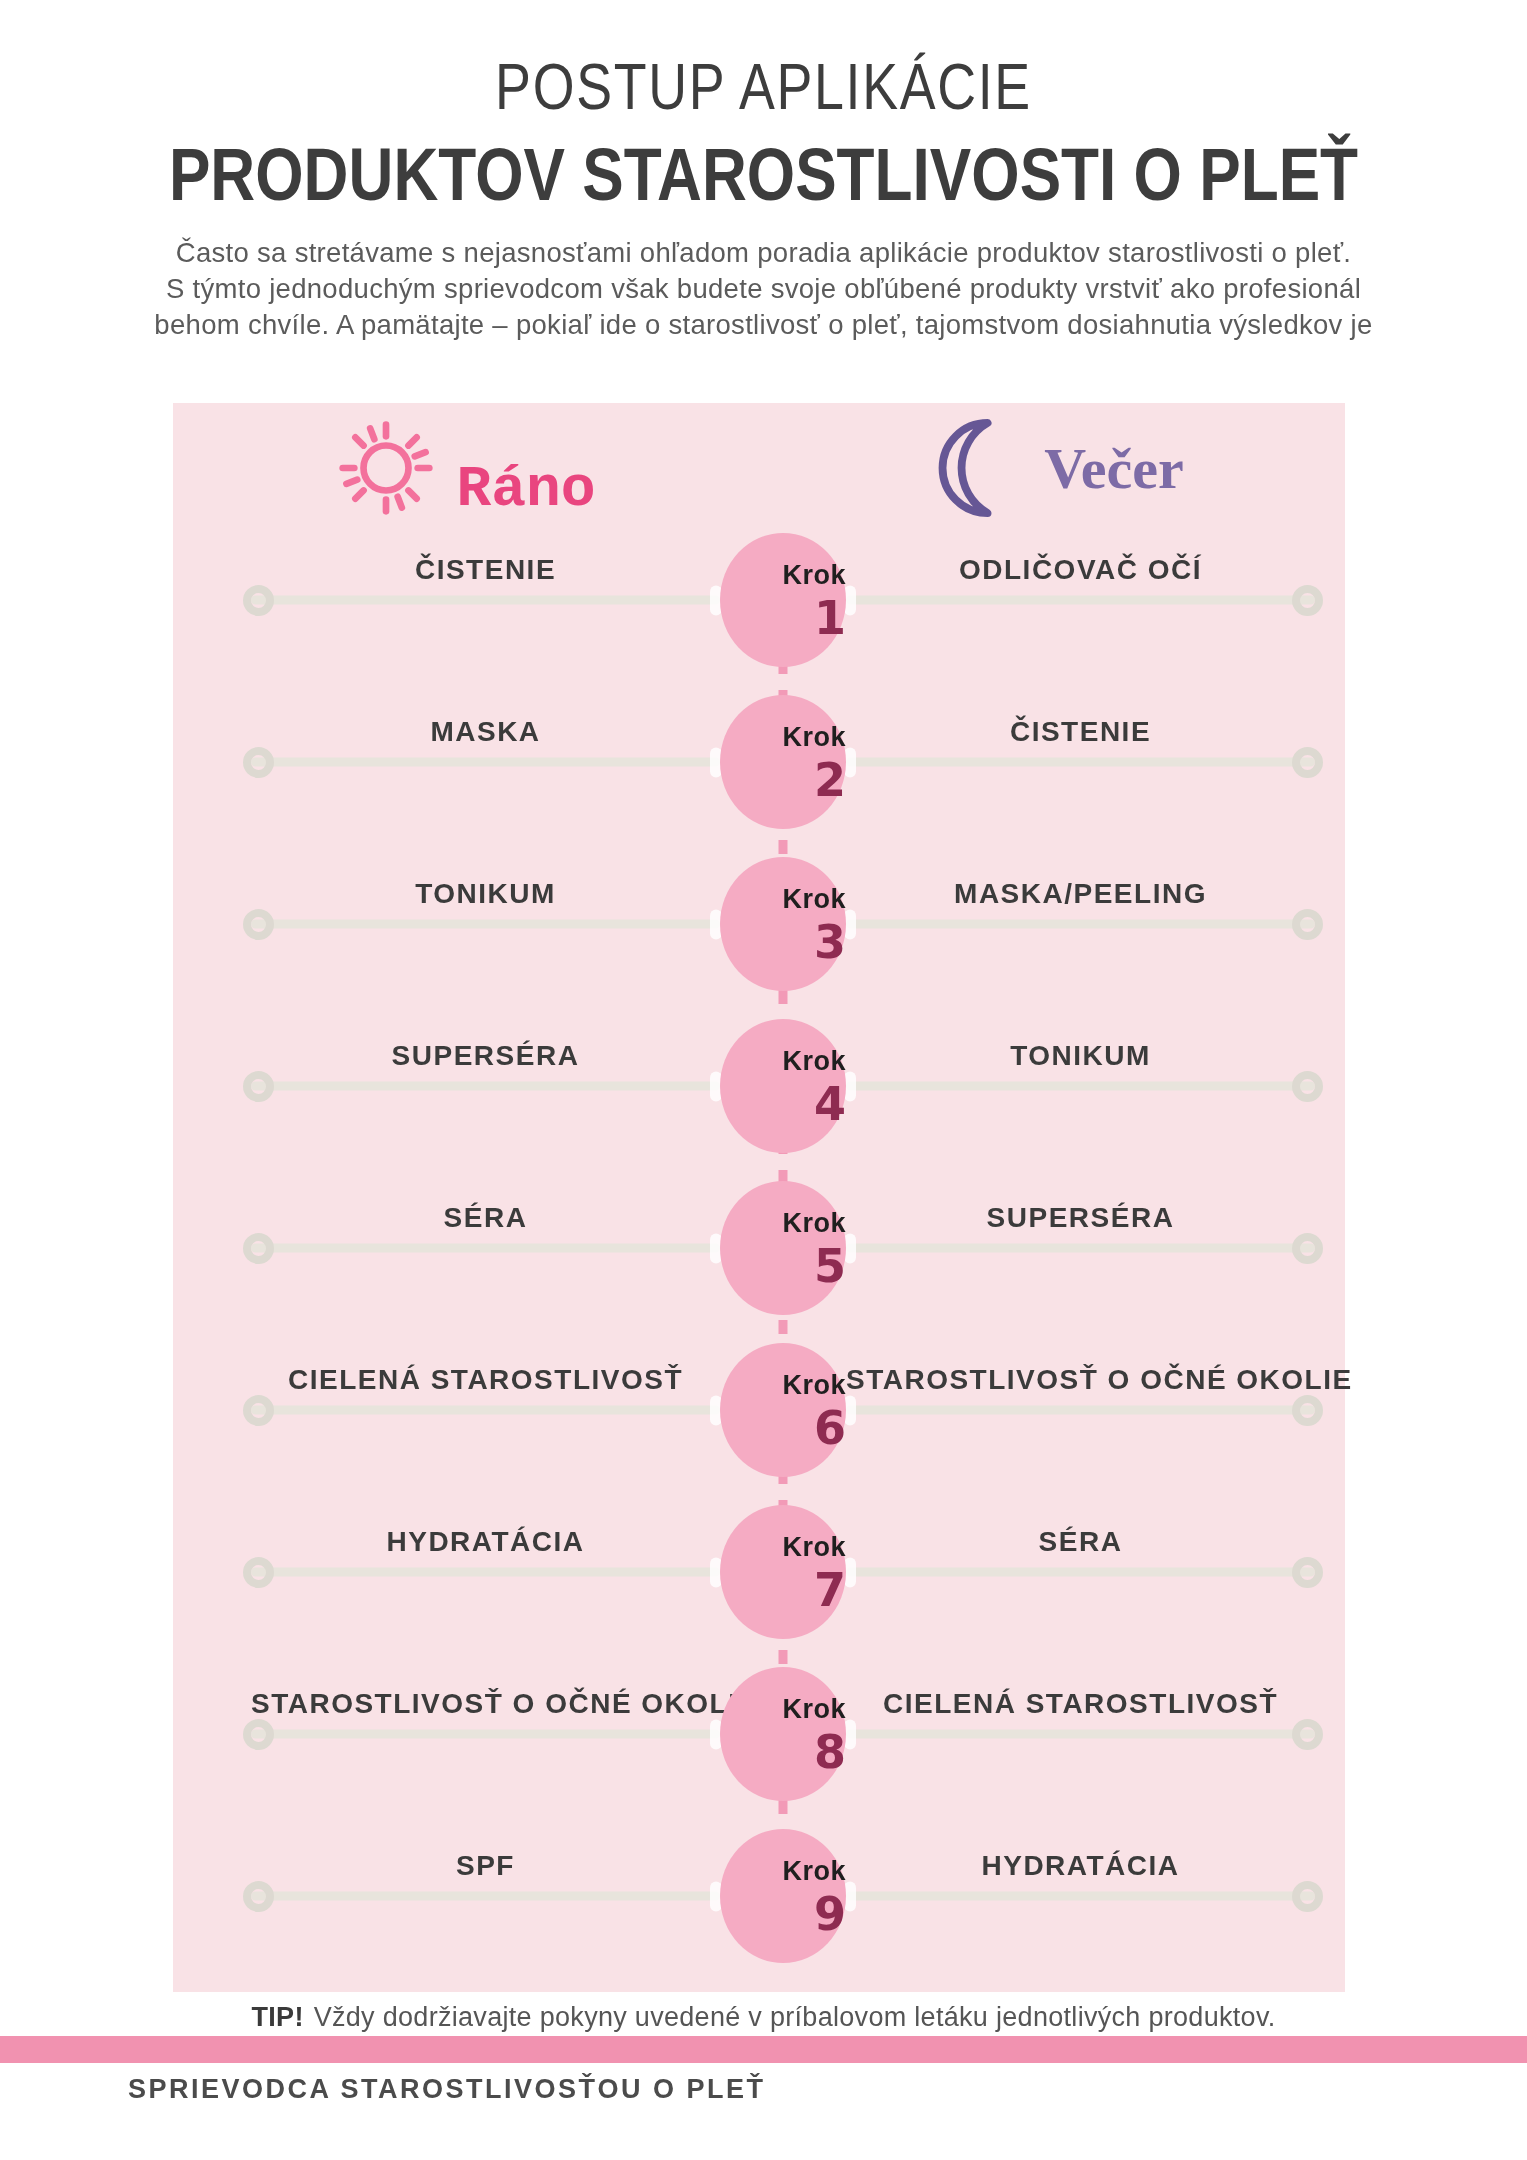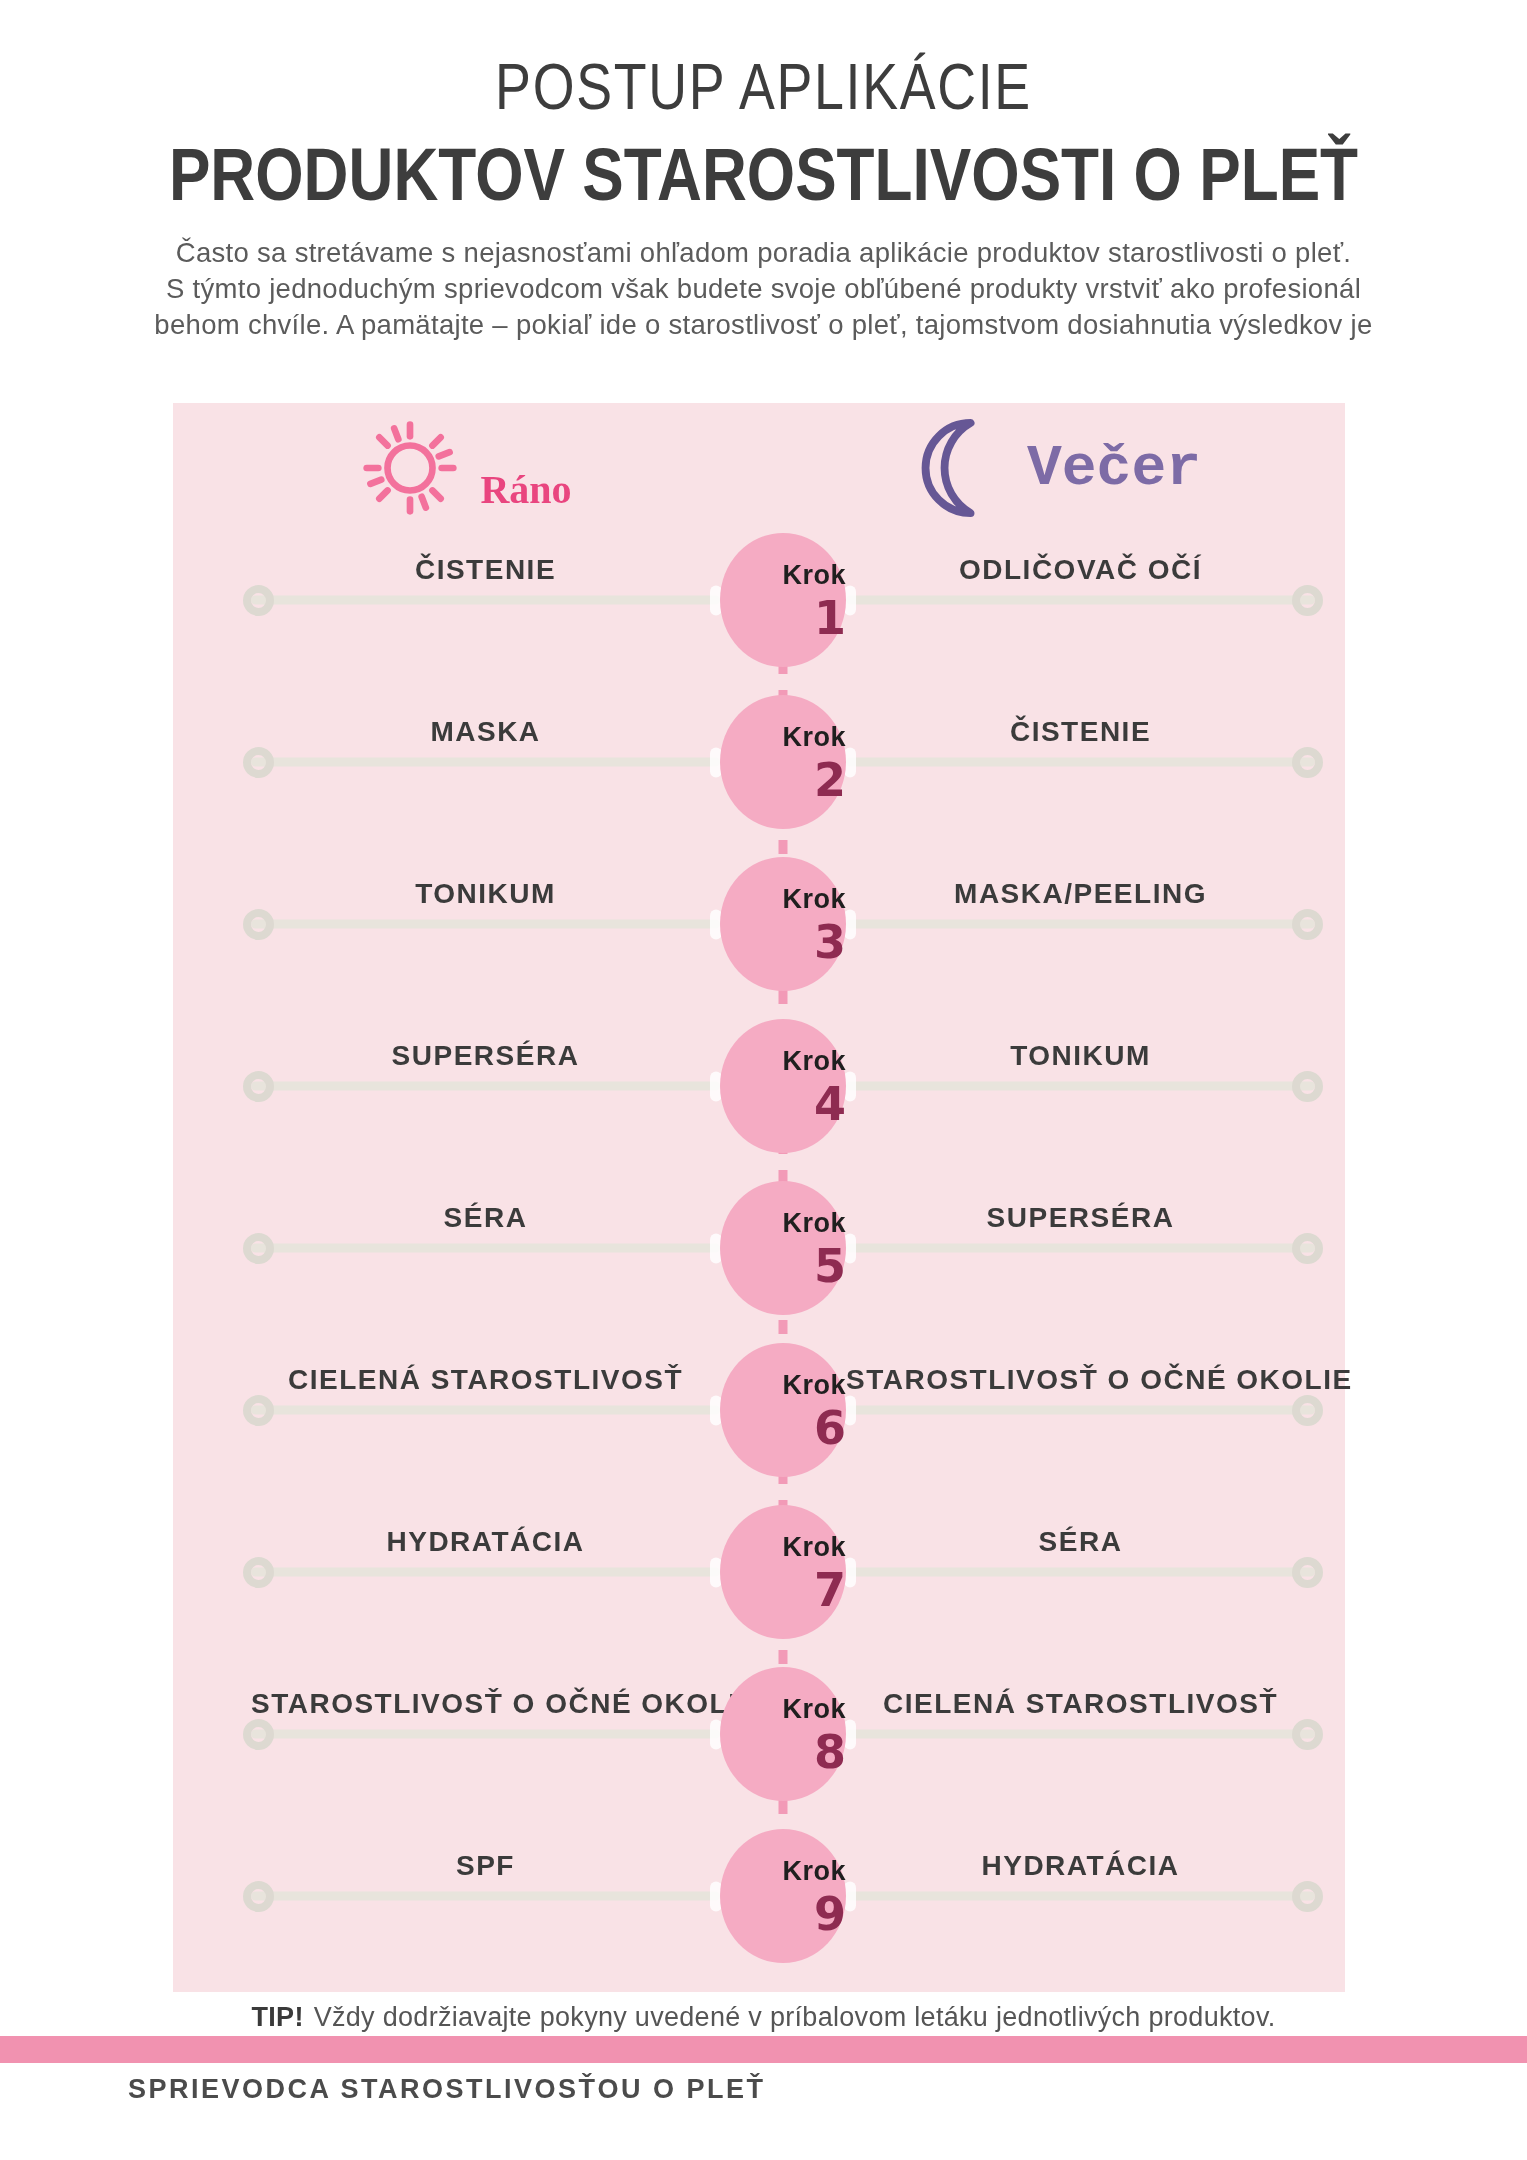--- a/index.html
+++ b/index.html
@@ -50,22 +50,22 @@
     letter-spacing:0.3px;
   }
   .intro div{white-space:nowrap;}
   
   .panel{
     position:absolute;left:173px;top:403px;width:1172px;height:1589px;
     background:var(--panel-bg);
   }
   .panel-head{height:116px;display:flex;}
   .panel-head .half{flex:1;display:flex;align-items:center;justify-content:center;gap:20px;padding-top:14px;}
-  .routine-title-morning{font-size:40px;font-weight:700;color:var(--morning-pink);font-family:Liberation Serif, serif;margin-top:43px;}
-  .routine-title-evening{font-size:58px;font-weight:700;color:var(--evening-purple);font-family:Liberation Mono, monospace;}
+  .routine-title-morning{font-size:58px;font-weight:700;color:var(--morning-pink);font-family:Liberation Mono, monospace;margin-top:43px;}
+  .routine-title-evening{font-size:58px;font-weight:700;color:var(--evening-purple);font-family:Liberation Serif, serif;}
   .icon svg{display:block;}
   
   .steps{position:relative;margin-top:0;margin-left:48px;}
   .connector{
     position:absolute;left:50%;transform:translateX(-50%);
     top:81px;height:1296px;width:9px;border-radius:4px;z-index:1;
     background:repeating-linear-gradient(to bottom,var(--dash-pink) 0 14px,transparent 14px 30px);
   }
   .row{position:relative;height:162px;}
   .knot{

